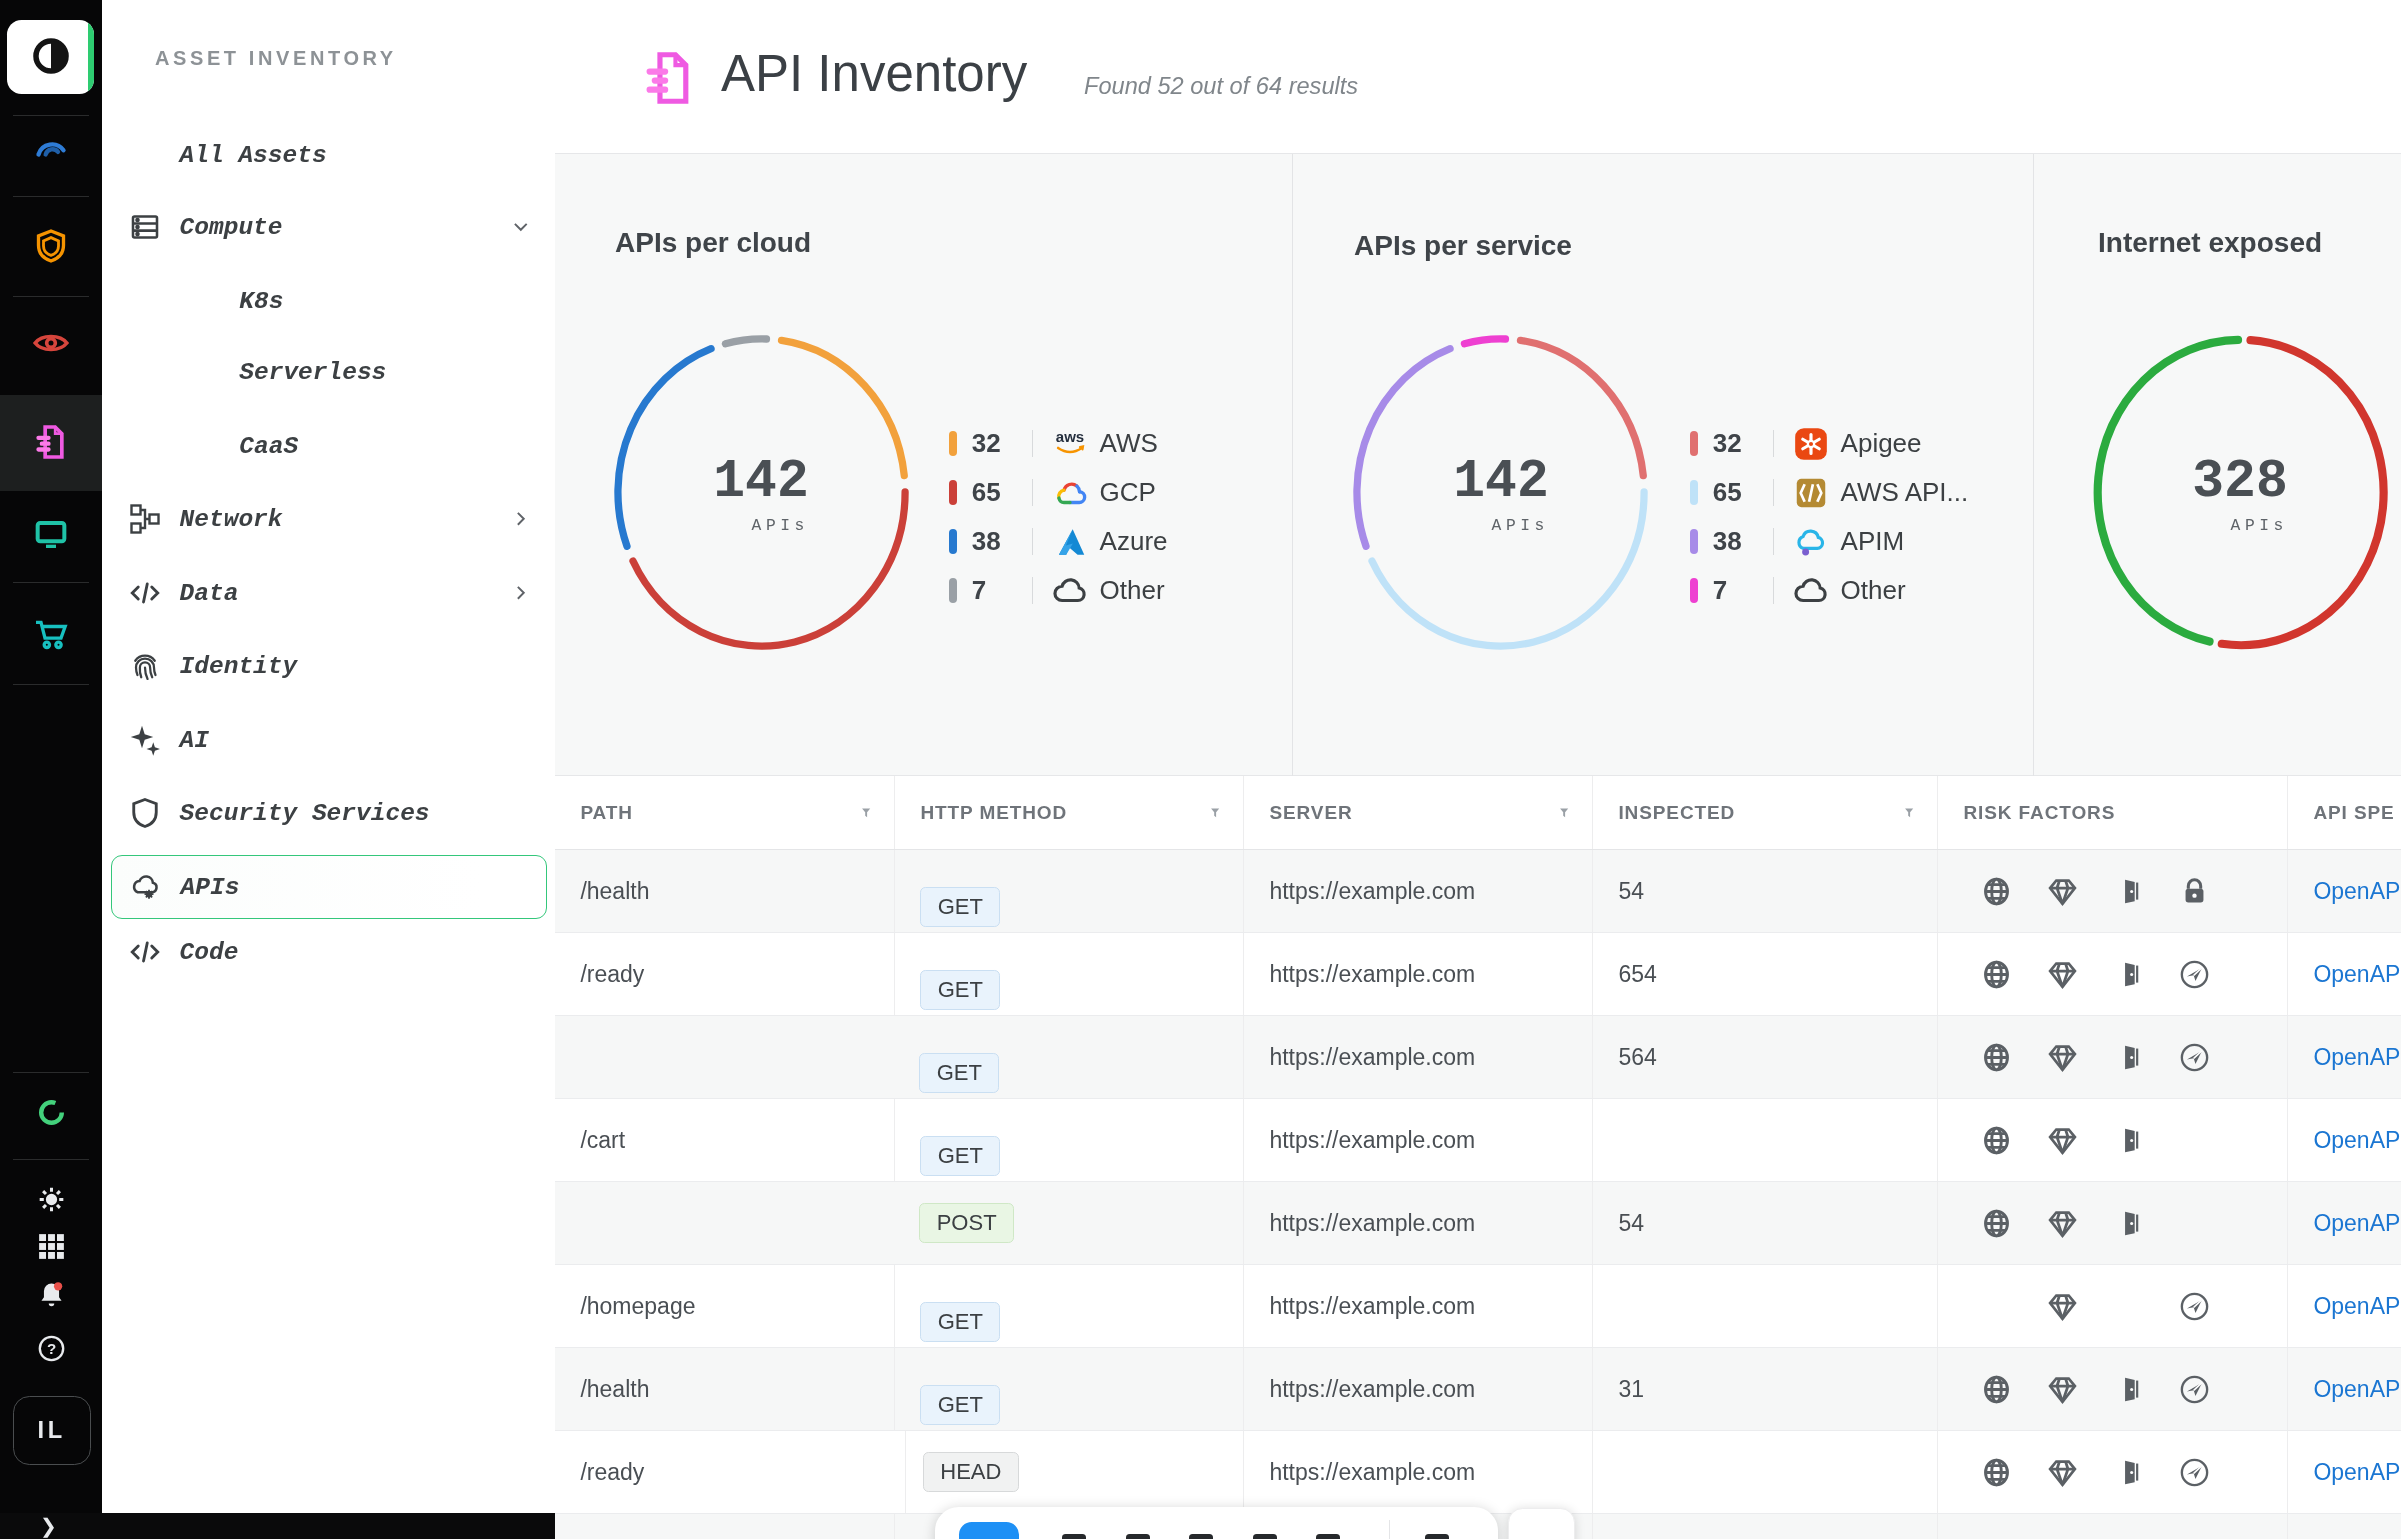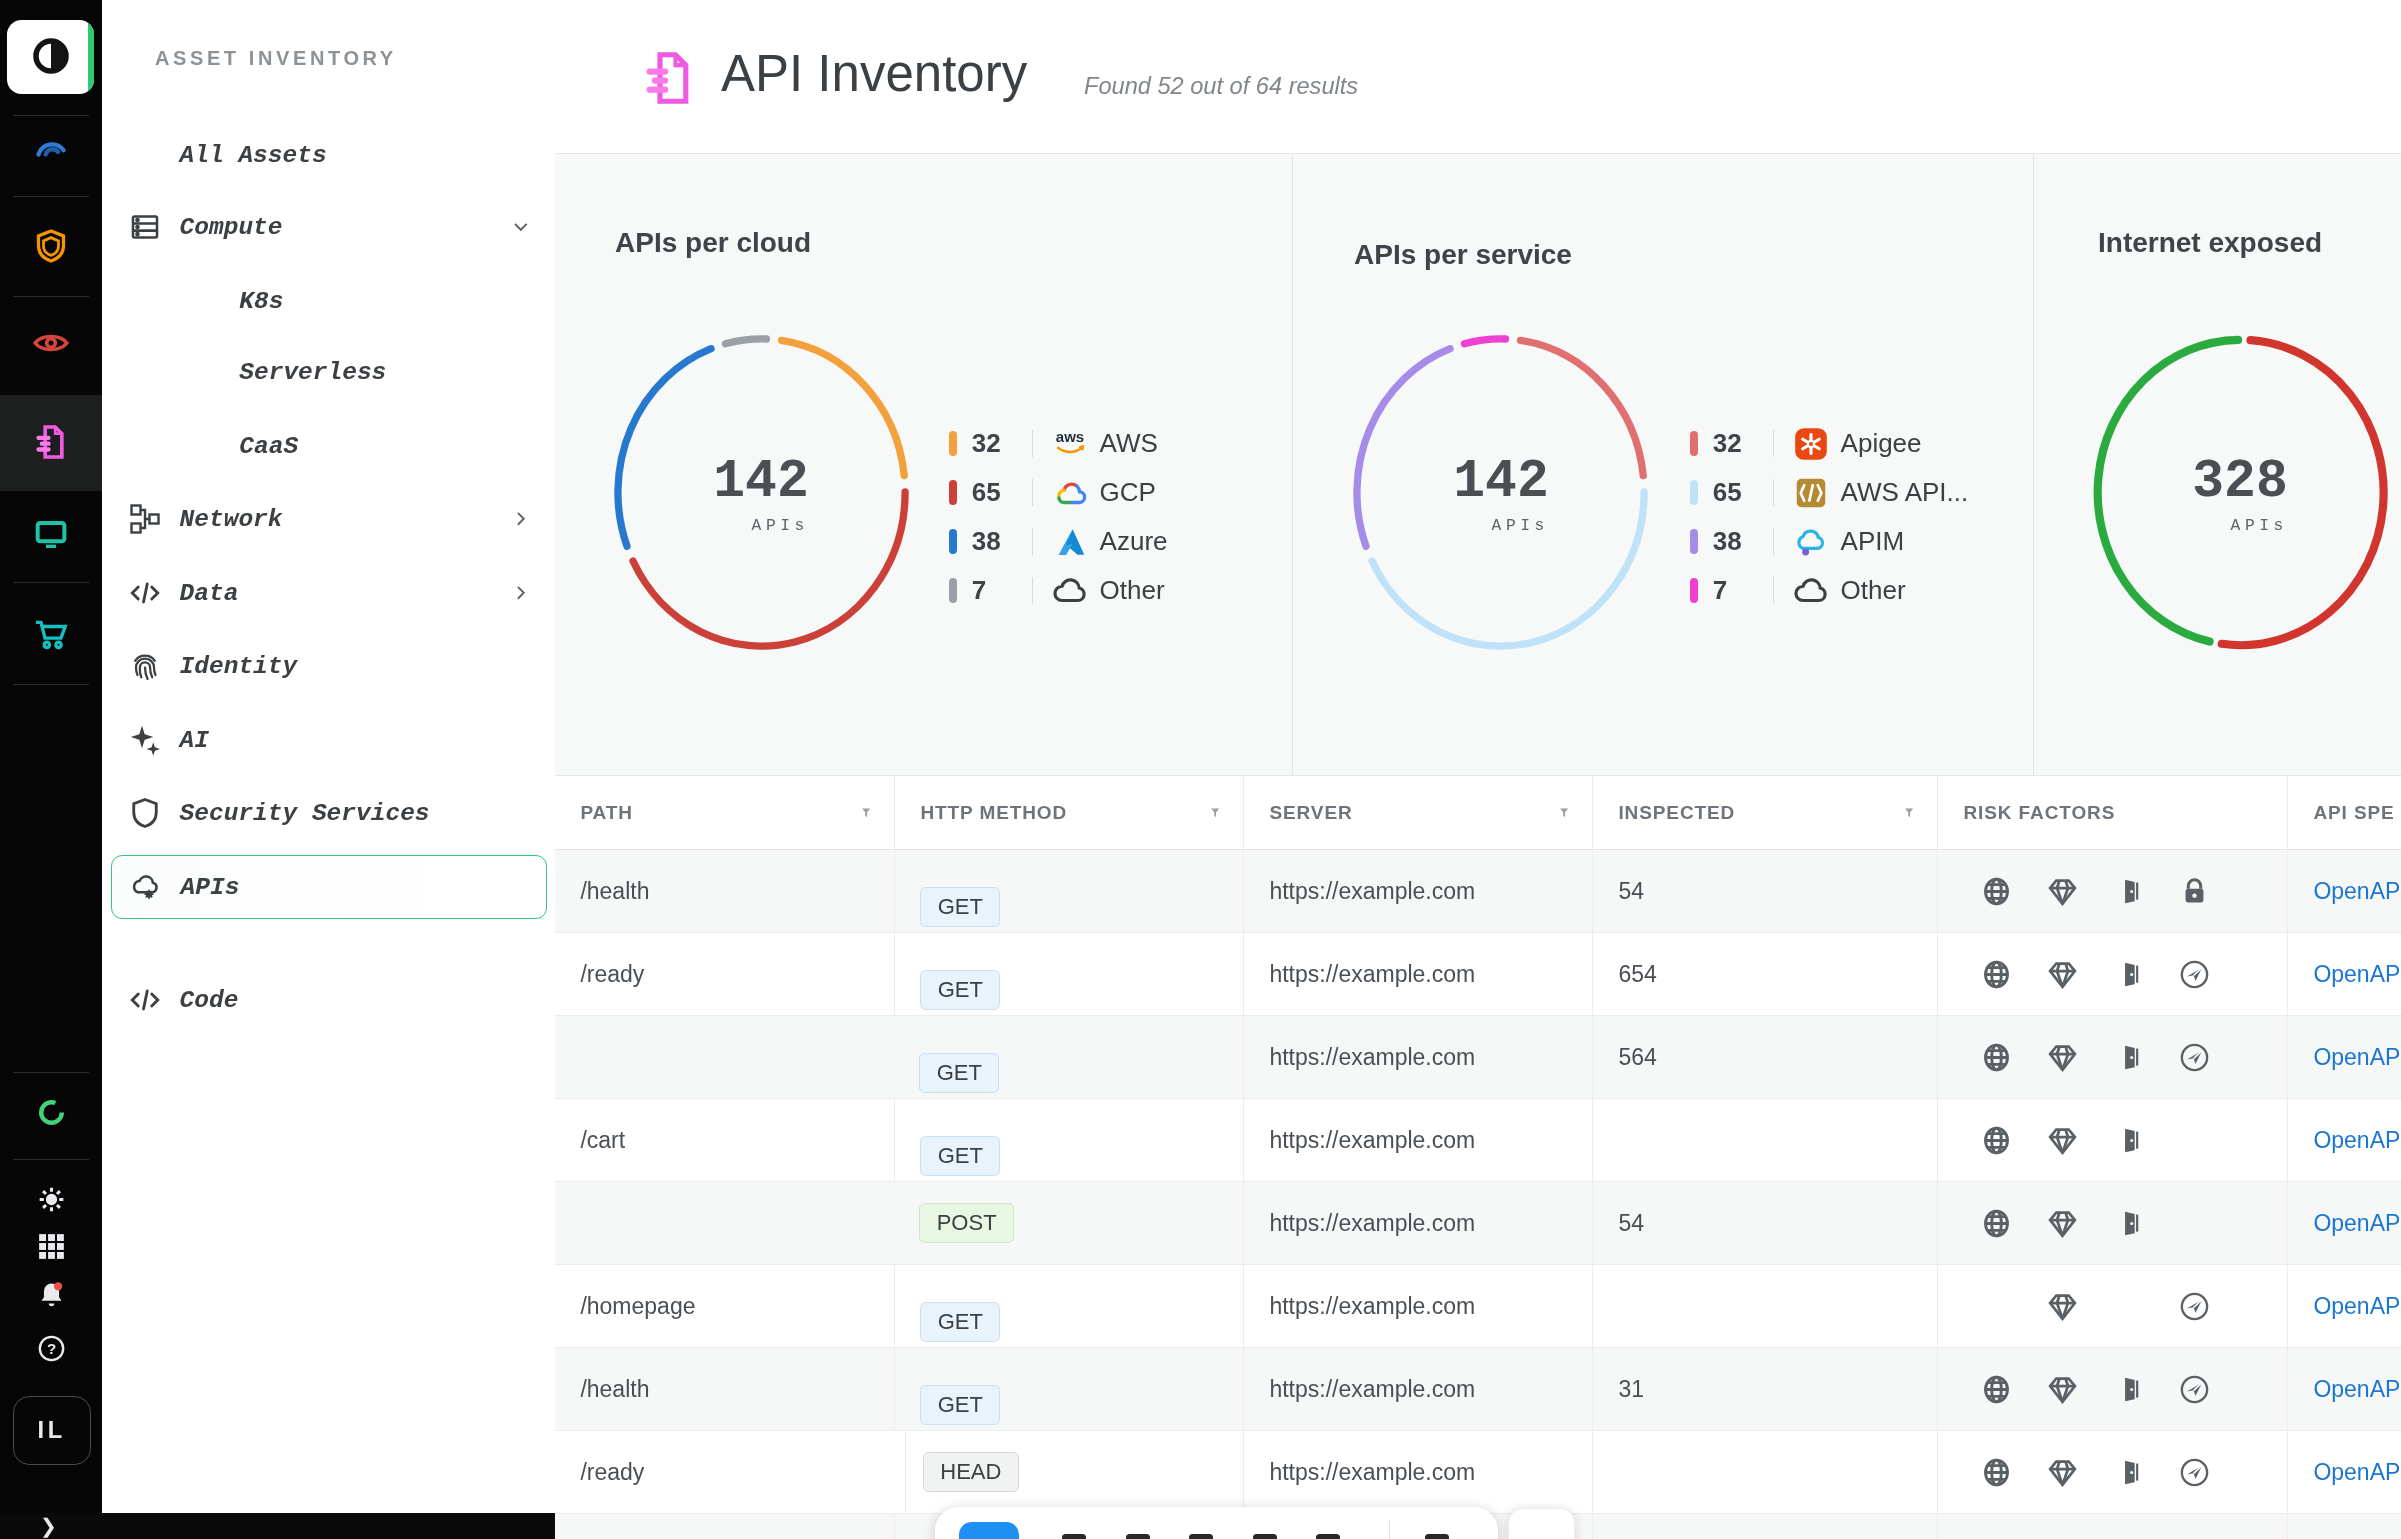--- a/index.html
+++ b/index.html
@@ -270,21 +270,21 @@
           <span class="nlabel">Security Services</span>
         </div>
         <div class="nav-item sel" style="top: 855px;">
           <span class="nicon"><svg viewBox="0 0 24 24" fill="none" stroke="currentColor" stroke-width="1.7">
               <path d="M6.5 15.5H16a3.2 3.2 0 0 0 .6-6.3A4.6 4.6 0 0 0 7.7 8a3.9 3.9 0 0 0-1.2 7.5z"></path>
               <circle cx="14" cy="16.8" r="2.2" fill="currentColor" stroke="none"></circle>
               <path d="M14 13.8v6M11 16.8h6M11.9 14.7l4.2 4.2M16.1 14.7l-4.2 4.2" stroke-width="1.2"></path>
             </svg></span>
           <span class="nlabel">APIs</span>
         </div>
-        <div class="nav-item" style="top: 968px;">
+        <div class="nav-item" style="top: 920px;">
           <span class="nicon"><svg viewBox="0 0 24 24" fill="none" stroke="currentColor" stroke-width="1.9" stroke-linecap="round">
               <path d="m7.5 8-4 4 4 4M16.5 8l4 4-4 4M13.5 6 11 18"></path>
             </svg></span>
           <span class="nlabel">Code</span>
         </div>
       </div>
   </nav>
 
   <div class="sidebar-footer">
     <span>❯</span>
@@ -358,21 +358,21 @@
               <span class="val">7</span>
               <span class="sep"></span>
               <span class="licon"><svg viewBox="0 0 24 24" fill="none" stroke="#3c4043" stroke-width="2">
                   <path d="M7 18h10a4 4 0 0 0 .8-7.9A5.5 5.5 0 0 0 7 9a4.5 4.5 0 0 0 0 9z"></path>
                 </svg></span>
               <span class="llabel">Other</span>
             </div>
           </div>
         </div>
         <div>
-          <div class="chart-title" style="left: 799px; top: 85px;">APIs per service</div>
+          <div class="chart-title" style="left: 799px; top: 76px;">APIs per service</div>
           <div class="abs" style="left: 791px; top: 174px;"><svg width="309" height="329" viewBox="0 0 340 362">
               <path d="M 192.0 13.6 A 158 169 0 0 1 327.1 162.5" fill="none" stroke="#E07070" stroke-width="8" stroke-linecap="round"></path>
               <path d="M 328.0 180.2 A 158 169 0 0 1 28.6 256.4" fill="none" stroke="#BFE2F8" stroke-width="8" stroke-linecap="round"></path>
               <path d="M 22.0 240.1 A 158 169 0 0 1 114.5 22.8" fill="none" stroke="#A78BE8" stroke-width="8" stroke-linecap="round"></path>
               <path d="M 130.3 17.4 A 158 169 0 0 1 175.5 12.1" fill="none" stroke="#EE40D1" stroke-width="8" stroke-linecap="round"></path>
             </svg></div>
           <div class="donut-center" style="left: 946px; top: 339px;">
             <div class="num">142</div>
             <div class="lbl">APIs</div>
           </div>

